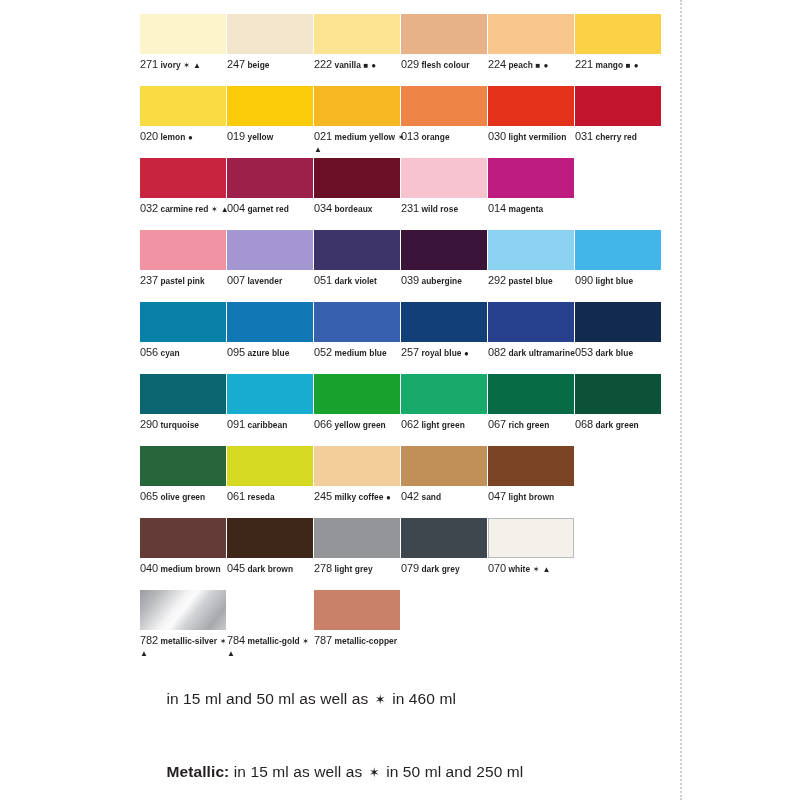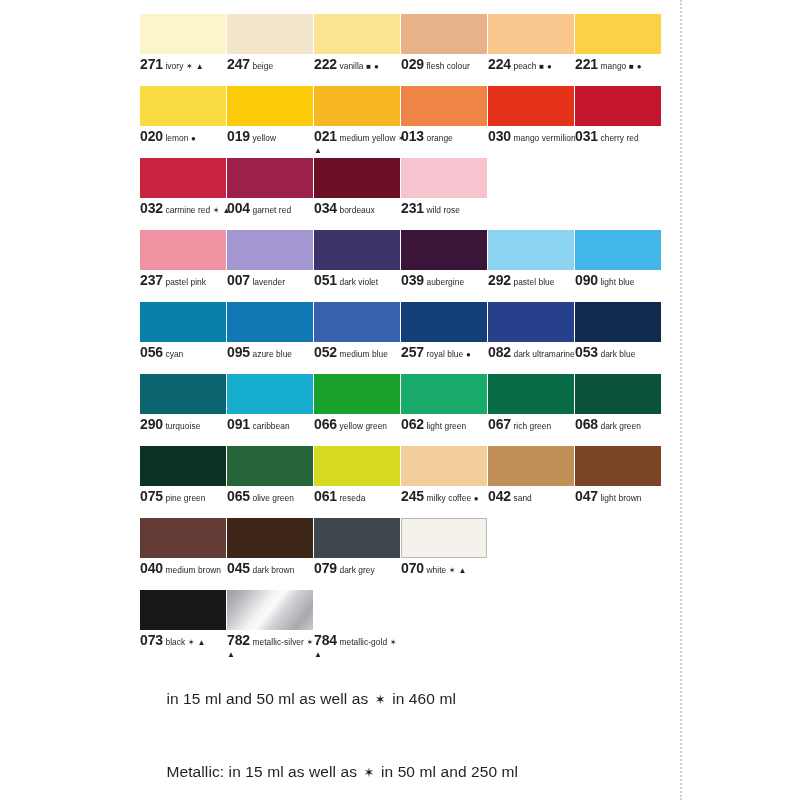--- a/index.html
+++ b/index.html
@@ -68,43 +68,43 @@
 
   .chip-label {
     margin-top: 5px;
     font-size: 8.4px;
     line-height: 10.5px;
     letter-spacing: 0.05px;
     color: #231f20;
     width: 92px;
   }
   .code {
-    font-weight: bold;
-    font-size: 14px;
+    font-weight: normal;
+    font-size: 11px;
     letter-spacing: -0.1px;
     text-align: center;
   }
-  .cname { font-weight: normal; }
+  .cname { font-weight: bold; }
   .marks { letter-spacing: 0.4px; font-size: 8px; }
 
   
   #legend {
     position: absolute;
     left: 140px;
     top: 663px;
     width: 500px;
     color: #231f20;
   }
   .legend-line {
     font-size: 15.5px;
     line-height: 24px;
     letter-spacing: 0.1px;
     white-space: pre;
   }
-  .legend-line .bold { font-weight: normal; }
+  .legend-line .bold { font-weight: bold; }
   .legend-line .sym  { font-size: 13px; padding: 0 2px; }
 </style>
 </head>
 <body>
 
 <div id="page">
 
   <div id="fold-line"></div>
 
   <div id="swatch-grid">
@@ -146,21 +146,21 @@
         <div class="swatch-cell">
           <div class="chip" style="background: rgb(247, 183, 34);"></div>
           <div class="chip-label"><span class="code">021</span><span class="cname"> medium yellow</span><span class="marks"> ✶ ▲</span></div>
         </div>
         <div class="swatch-cell">
           <div class="chip" style="background: rgb(238, 133, 70);"></div>
           <div class="chip-label"><span class="code">013</span><span class="cname"> orange</span></div>
         </div>
         <div class="swatch-cell">
           <div class="chip" style="background: rgb(228, 49, 25);"></div>
-          <div class="chip-label"><span class="code">030</span><span class="cname"> mango vermilion</span></div>
+          <div class="chip-label"><span class="code">030</span><span class="cname"> light vermilion</span></div>
         </div>
         <div class="swatch-cell">
           <div class="chip" style="background: rgb(196, 21, 47);"></div>
           <div class="chip-label"><span class="code">031</span><span class="cname"> cherry red</span></div>
         </div>
       </div>
       <div class="swatch-row">
         <div class="swatch-cell">
           <div class="chip" style="background: rgb(201, 36, 63);"></div>
           <div class="chip-label"><span class="code">032</span><span class="cname"> carmine red</span><span class="marks"> ✶ ▲</span></div>
@@ -170,20 +170,24 @@
           <div class="chip-label"><span class="code">004</span><span class="cname"> garnet red</span></div>
         </div>
         <div class="swatch-cell">
           <div class="chip" style="background: rgb(106, 15, 38);"></div>
           <div class="chip-label"><span class="code">034</span><span class="cname"> bordeaux</span></div>
         </div>
         <div class="swatch-cell">
           <div class="chip" style="background: rgb(246, 195, 206);"></div>
           <div class="chip-label"><span class="code">231</span><span class="cname"> wild rose</span></div>
         </div>
+        <div class="swatch-cell">
+          <div class="chip" style="background: rgb(190, 28, 128);"></div>
+          <div class="chip-label"><span class="code">014</span><span class="cname"> magenta</span></div>
+        </div>
       </div>
       <div class="swatch-row">
         <div class="swatch-cell">
           <div class="chip" style="background: rgb(241, 147, 162);"></div>
           <div class="chip-label"><span class="code">237</span><span class="cname"> pastel pink</span></div>
         </div>
         <div class="swatch-cell">
           <div class="chip" style="background: rgb(164, 151, 209);"></div>
           <div class="chip-label"><span class="code">007</span><span class="cname"> lavender</span></div>
         </div>
@@ -251,24 +255,20 @@
           <div class="chip" style="background: rgb(7, 107, 69);"></div>
           <div class="chip-label"><span class="code">067</span><span class="cname"> rich green</span></div>
         </div>
         <div class="swatch-cell">
           <div class="chip" style="background: rgb(11, 82, 57);"></div>
           <div class="chip-label"><span class="code">068</span><span class="cname"> dark green</span></div>
         </div>
       </div>
       <div class="swatch-row">
         <div class="swatch-cell">
-          <div class="chip" style="background: rgb(11, 51, 35);"></div>
-          <div class="chip-label"><span class="code">075</span><span class="cname"> pine green</span></div>
-        </div>
-        <div class="swatch-cell">
           <div class="chip" style="background: rgb(38, 102, 58);"></div>
           <div class="chip-label"><span class="code">065</span><span class="cname"> olive green</span></div>
         </div>
         <div class="swatch-cell">
           <div class="chip" style="background: rgb(213, 217, 33);"></div>
           <div class="chip-label"><span class="code">061</span><span class="cname"> reseda</span></div>
         </div>
         <div class="swatch-cell">
           <div class="chip" style="background: rgb(242, 206, 155);"></div>
           <div class="chip-label"><span class="code">245</span><span class="cname"> milky coffee</span><span class="marks"> ●</span></div>
@@ -285,40 +285,44 @@
       <div class="swatch-row">
         <div class="swatch-cell">
           <div class="chip" style="background: rgb(100, 59, 54);"></div>
           <div class="chip-label"><span class="code">040</span><span class="cname"> medium brown</span></div>
         </div>
         <div class="swatch-cell">
           <div class="chip" style="background: rgb(62, 39, 24);"></div>
           <div class="chip-label"><span class="code">045</span><span class="cname"> dark brown</span></div>
         </div>
         <div class="swatch-cell">
+          <div class="chip" style="background: rgb(148, 149, 152);"></div>
+          <div class="chip-label"><span class="code">278</span><span class="cname"> light grey</span></div>
+        </div>
+        <div class="swatch-cell">
           <div class="chip" style="background: rgb(61, 71, 77);"></div>
           <div class="chip-label"><span class="code">079</span><span class="cname"> dark grey</span></div>
         </div>
         <div class="swatch-cell">
           <div class="chip bordered" style="background: rgb(243, 241, 234);"></div>
           <div class="chip-label"><span class="code">070</span><span class="cname"> white</span><span class="marks"> ✶ ▲</span></div>
         </div>
       </div>
       <div class="swatch-row">
         <div class="swatch-cell">
-          <div class="chip" style="background: rgb(24, 24, 24);"></div>
-          <div class="chip-label"><span class="code">073</span><span class="cname"> black</span><span class="marks"> ✶ ▲</span></div>
-        </div>
-        <div class="swatch-cell">
           <div class="chip" style="background: linear-gradient(128deg, rgb(154, 155, 158) 0%, rgb(185, 186, 189) 18%, rgb(244, 244, 245) 42%, rgb(251, 251, 251) 50%, rgb(210, 211, 214) 62%, rgb(168, 169, 172) 84%, rgb(201, 202, 205) 100%);"></div>
           <div class="chip-label"><span class="code">782</span><span class="cname"> metallic-silver</span><span class="marks"> ✶ ▲</span></div>
         </div>
         <div class="swatch-cell">
           <div class="chip"></div>
           <div class="chip-label"><span class="code">784</span><span class="cname"> metallic-gold</span><span class="marks"> ✶ ▲</span></div>
+        </div>
+        <div class="swatch-cell">
+          <div class="chip" style="background: rgb(201, 130, 105);"></div>
+          <div class="chip-label"><span class="code">787</span><span class="cname"> metallic-copper</span></div>
         </div>
         <div class="swatch-cell spacer"></div>
         <div class="swatch-cell spacer"></div>
       </div>
     </div>
 
   <div id="legend">
 
     <div class="legend-line">
       <span>in 15 ml and 50 ml as well as </span><span class="sym">✶</span><span> in 460 ml</span>

